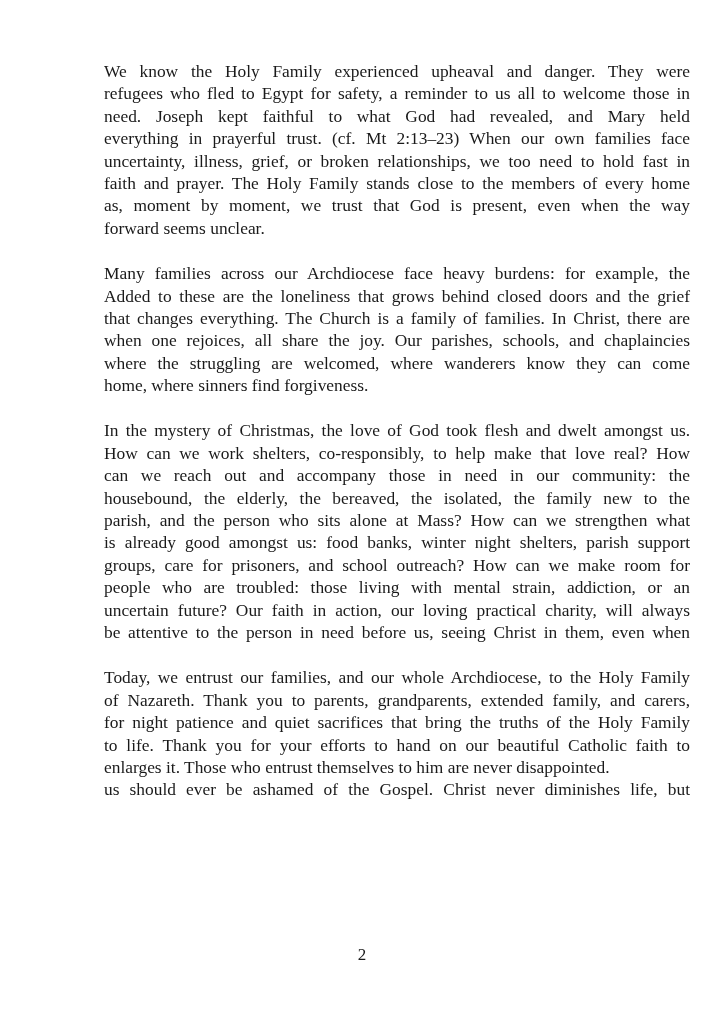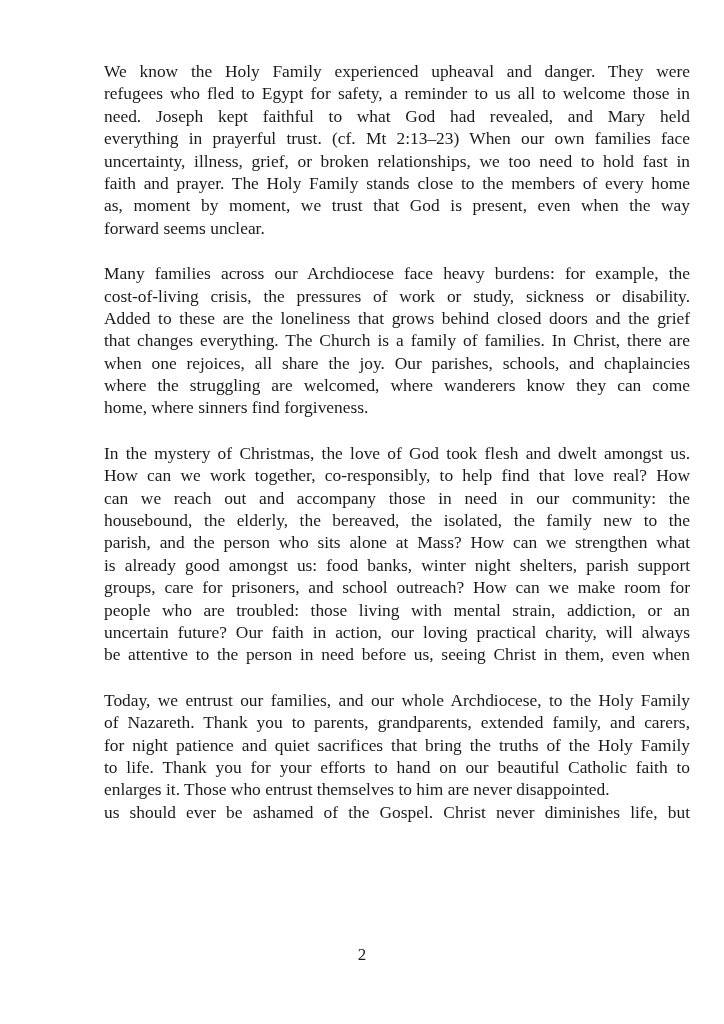--- a/index.html
+++ b/index.html
@@ -57,31 +57,30 @@
     <span class="line">need. Joseph kept faithful to what God had revealed, and Mary held</span>
     <span class="line">everything in prayerful trust. (cf. Mt 2:13–23) When our own families face</span>
     <span class="line">uncertainty, illness, grief, or broken relationships, we too need to hold fast in</span>
     <span class="line">faith and prayer. The Holy Family stands close to the members of every home</span>
     <span class="line">as, moment by moment, we trust that God is present, even when the way</span>
     <span class="line last">forward seems unclear.</span>
   </p>
 
   <p class="para">
     <span class="line">Many families across our Archdiocese face heavy burdens: for example, the</span>
-    <span class="line">cost-of-living crisis, the pressures of work or study, sickness or disability.</span>
     <span class="line">Added to these are the loneliness that grows behind closed doors and the grief</span>
     <span class="line">that changes everything. The Church is a family of families. In Christ, there are</span>
     <span class="line">when one rejoices, all share the joy. Our parishes, schools, and chaplaincies</span>
     <span class="line">where the struggling are welcomed, where wanderers know they can come</span>
     <span class="line last">home, where sinners find forgiveness.</span>
   </p>
 
   <p class="para">
     <span class="line">In the mystery of Christmas, the love of God took flesh and dwelt amongst us.</span>
-    <span class="line">How can we work together, co-responsibly, to help find that love real? How</span>
+    <span class="line">How can we work shelters, co-responsibly, to help make that love real? How</span>
     <span class="line">can we reach out and accompany those in need in our community: the</span>
     <span class="line">housebound, the elderly, the bereaved, the isolated, the family new to the</span>
     <span class="line">parish, and the person who sits alone at Mass? How can we strengthen what</span>
     <span class="line">is already good amongst us: food banks, winter night shelters, parish support</span>
     <span class="line">groups, care for prisoners, and school outreach? How can we make room for</span>
     <span class="line">people who are troubled: those living with mental strain, addiction, or an</span>
     <span class="line">uncertain future? Our faith in action, our loving practical charity, will always</span>
     <span class="line">be attentive to the person in need before us, seeing Christ in them, even when</span>
   </p>
 

